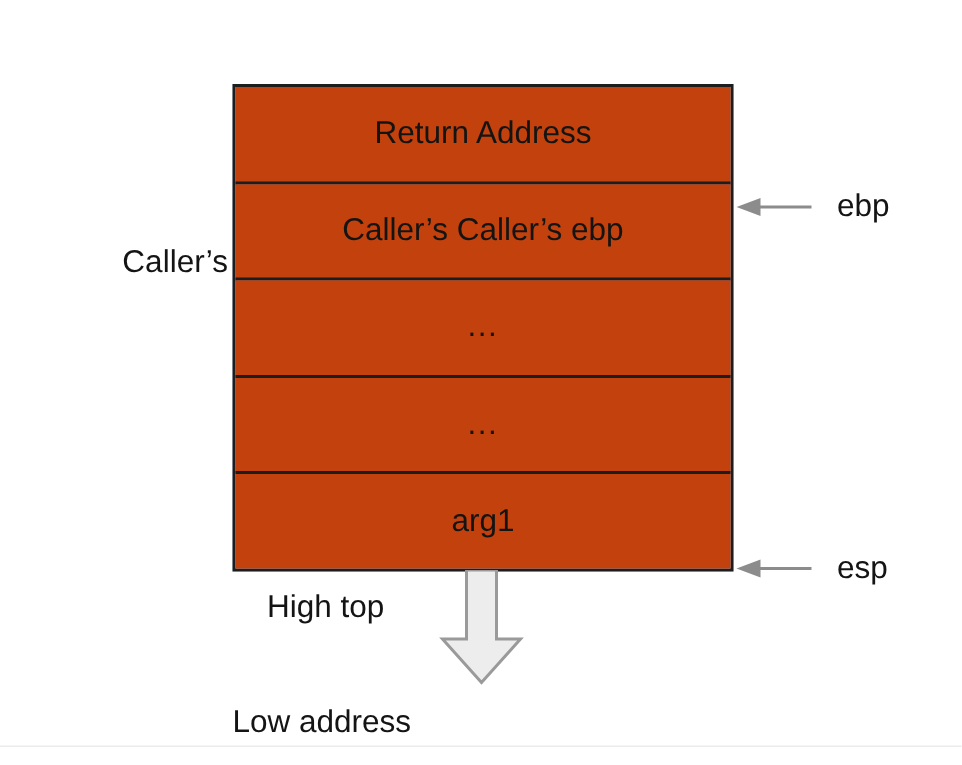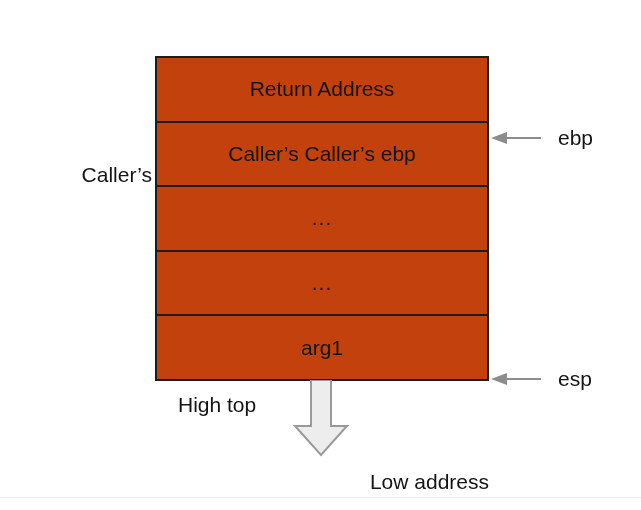--- a/index.html
+++ b/index.html
@@ -40,21 +40,21 @@
     padding-left: 2px;
     box-sizing: border-box;
     text-align: center;
   }
   #high-address-inner { display: inline-block; transform: translateX(-1px); }
 
   #low-address {
     top: 469px;
     left: 155px;
     width: 334px;
-    text-align: right;
+    text-align: left;
   }
 
   #stack-top {
     top: 392px;
     left: 178px;
     font-size: 21px;
     line-height: 26px;
   }
 
   

